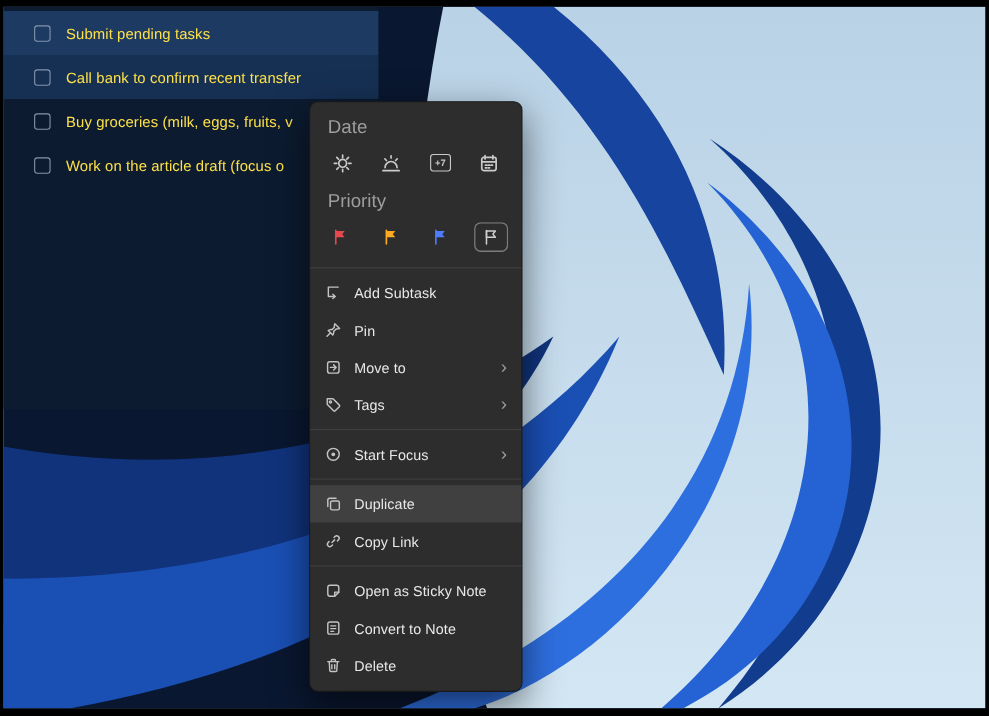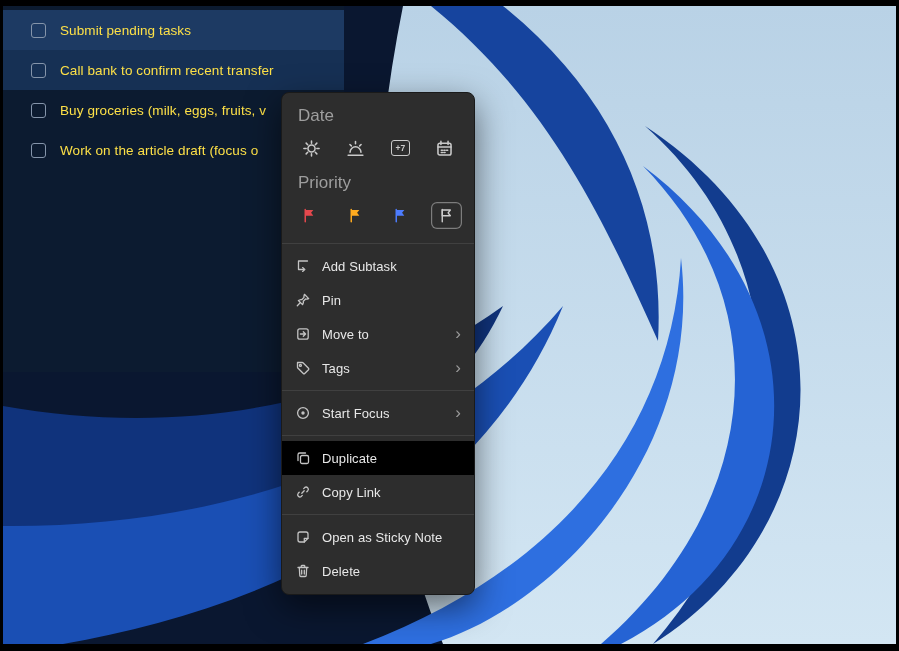--- a/index.html
+++ b/index.html
@@ -30,21 +30,21 @@
   .plus7-box{width:17px;height:14px;border:1.5px solid currentColor;border-radius:3px;
              display:flex;align-items:center;justify-content:center;font-size:8.5px;font-weight:bold}
   .flag-row{display:flex;align-items:center;justify-content:space-between;padding:7px 12px 9px}
   .flag-cell{width:31px;height:27px;display:flex;align-items:center;justify-content:center;border-radius:6px}
   .flag-cell.selected{box-shadow:inset 0 0 0 1.2px #7d7d7d}
   .flag-cell svg{width:17px;height:17px}
 
   .separator{height:1px;background:#404040;margin:5px 0}
 
   .menu-item{display:flex;align-items:center;height:34px;padding:0 13px;gap:11px;font-size:13px}
-  .menu-item.hovered{background:#000000}
+  .menu-item.hovered{background:#404040}
   .mi-icon{width:16px;height:16px;color:#c4c4c4;flex:none;display:flex;align-items:center;justify-content:center}
   .mi-icon svg{width:16px;height:16px}
   .mi-label{flex:1;color:#e8e8e8;letter-spacing:.1px}
   .chevron{color:#9a9a9a;font-size:17px;line-height:1;transform:translateY(-1px)}
 
   .ico{fill:none;stroke:currentColor;stroke-width:1.3;stroke-linecap:round;stroke-linejoin:round}
 </style>
 </head>
 <body>
 
@@ -231,20 +231,29 @@
     <div class="menu-item">
       <span class="mi-icon">
         <svg viewBox="0 0 16 16" class="ico">
             <path d="M13 9.3V5a2 2 0 0 0-2-2H5a2 2 0 0 0-2 2v6a2 2 0 0 0 2 2h4.3z"></path>
             <path d="M13 9.3H9.3V13"></path>
           </svg>
       </span>
       <span class="mi-label">Open as Sticky Note</span>
     </div>
 
+    <div class="menu-item">
+      <span class="mi-icon">
+        <svg viewBox="0 0 16 16" class="ico">
+            <rect x="3" y="2.5" width="10" height="11" rx="1.8"></rect>
+            <path d="M5.8 6h4.4M5.8 8.5h4.4M5.8 11h2.5"></path>
+          </svg>
+      </span>
+      <span class="mi-label">Convert to Note</span>
+    </div>
 
     <div class="menu-item">
       <span class="mi-icon">
         <svg viewBox="0 0 16 16" class="ico">
             <path d="M3 4.5h10"></path>
             <path d="M6.2 4.4V3.2c0-.4.3-.7.7-.7h2.2c.4 0 .7.3.7.7v1.2"></path>
             <path d="M4.3 4.5l.5 8c0 .6.5 1 1 1h4.4c.5 0 1-.4 1-1l.5-8"></path>
             <path d="M6.7 7.2v3.8M9.3 7.2v3.8"></path>
           </svg>
       </span>

